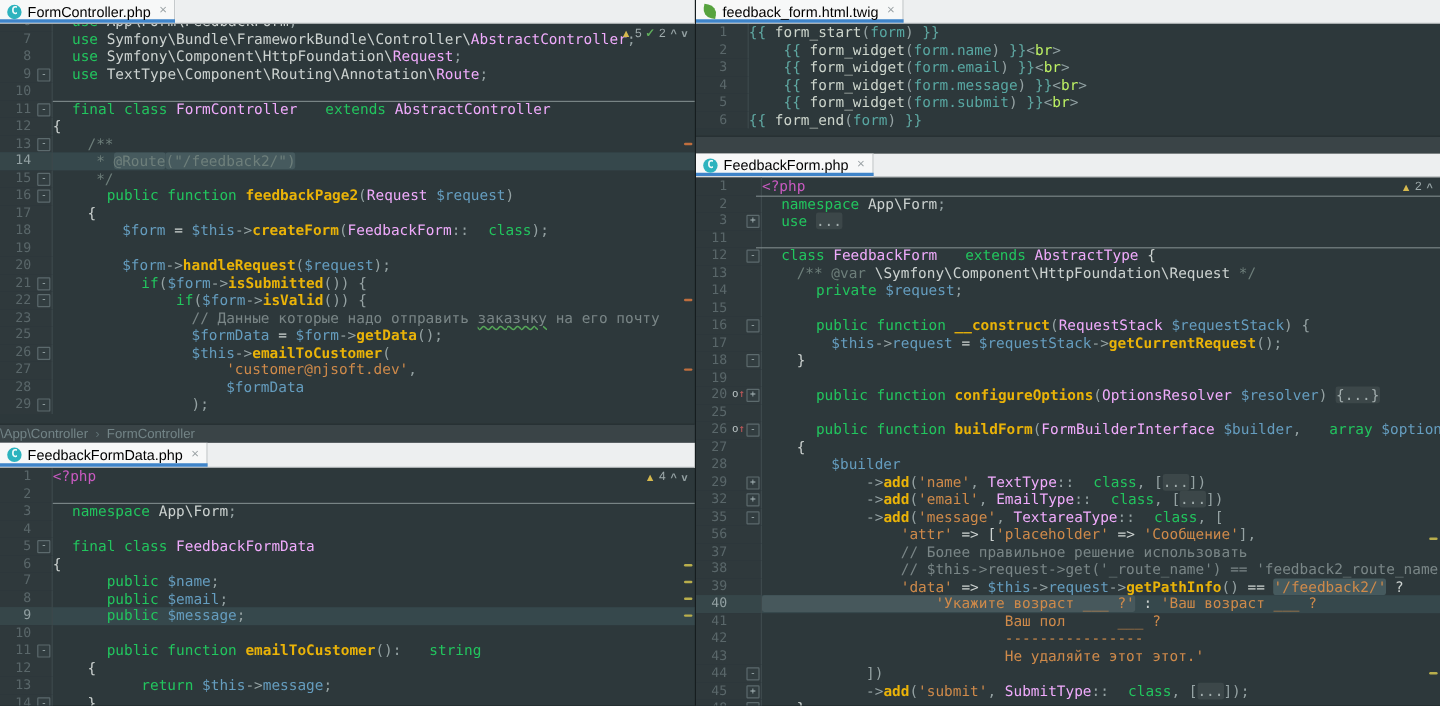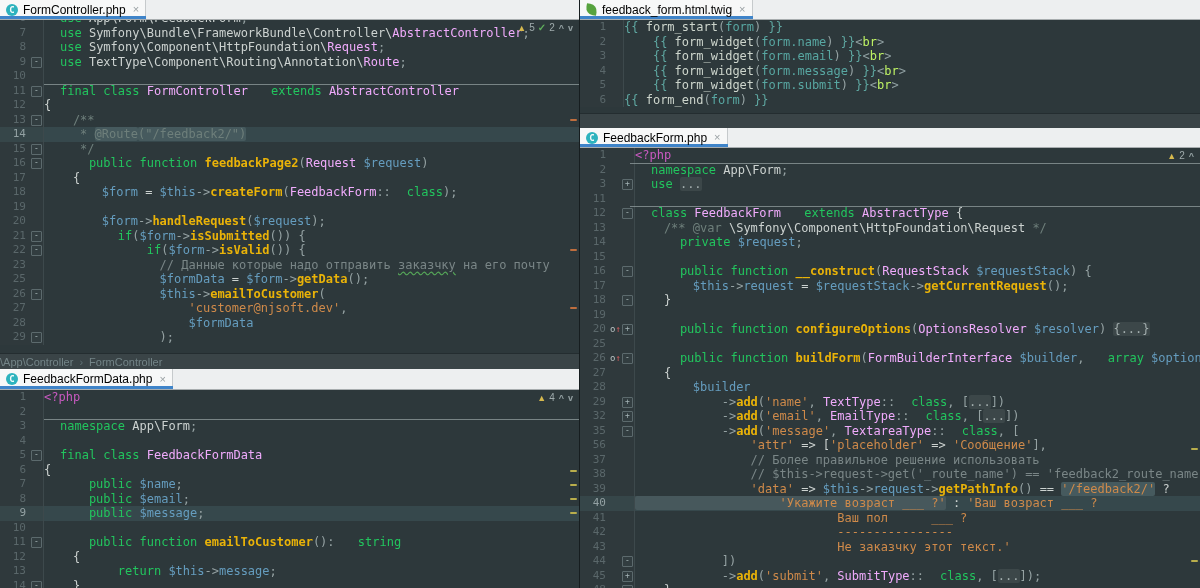--- a/index.html
+++ b/index.html
@@ -226,21 +226,21 @@
             <div class="row"><span class="gut"><span class="num">29</span><span class="ic"></span><span class="fmslot"><span class="fm">+</span></span></span><span class="code"><span class="tk-pc">            -&gt;</span><span class="tk-mth">add</span><span class="tk-pc">(</span><span class="tk-str">'name'</span><span class="tk-pc">, </span><span class="tk-cls">TextType</span><span class="tk-pc">::</span><span class="tk-kw">class</span><span class="tk-pc">, [</span><span class="tk-fold">...</span><span class="tk-pc">])</span></span></div>
             <div class="row"><span class="gut"><span class="num">32</span><span class="ic"></span><span class="fmslot"><span class="fm">+</span></span></span><span class="code"><span class="tk-pc">            -&gt;</span><span class="tk-mth">add</span><span class="tk-pc">(</span><span class="tk-str">'email'</span><span class="tk-pc">, </span><span class="tk-cls">EmailType</span><span class="tk-pc">::</span><span class="tk-kw">class</span><span class="tk-pc">, [</span><span class="tk-fold">...</span><span class="tk-pc">])</span></span></div>
             <div class="row"><span class="gut"><span class="num">35</span><span class="ic"></span><span class="fmslot"><span class="fm">-</span></span></span><span class="code"><span class="tk-pc">            -&gt;</span><span class="tk-mth">add</span><span class="tk-pc">(</span><span class="tk-str">'message'</span><span class="tk-pc">, </span><span class="tk-cls">TextareaType</span><span class="tk-pc">::</span><span class="tk-kw">class</span><span class="tk-pc">, [</span></span></div>
             <div class="row"><span class="gut"><span class="num">56</span><span class="ic"></span><span class="fmslot"></span></span><span class="code"><span class="tk-str">                'attr'</span><span class="tk-pln"> =&gt; [</span><span class="tk-str">'placeholder'</span><span class="tk-pln"> =&gt; </span><span class="tk-str">'Сообщение'</span><span class="tk-pc">],</span></span></div>
             <div class="row"><span class="gut"><span class="num">37</span><span class="ic"></span><span class="fmslot"></span></span><span class="code"><span class="tk-cmt">                // Более правильное решение использовать</span></span></div>
             <div class="row"><span class="gut"><span class="num">38</span><span class="ic"></span><span class="fmslot"></span></span><span class="code"><span class="tk-cmt">                // $this-&gt;request-&gt;get('_route_name') == 'feedback2_route_name'</span></span></div>
             <div class="row"><span class="gut"><span class="num">39</span><span class="ic"></span><span class="fmslot"></span></span><span class="code"><span class="tk-str">                'data'</span><span class="tk-pln"> =&gt; </span><span class="tk-var">$this</span><span class="tk-pc">-&gt;</span><span class="tk-var u">request</span><span class="tk-pc">-&gt;</span><span class="tk-mth">getPathInfo</span><span class="tk-pc">() </span><span class="tk-pln">== </span><span class="tk-str hl">'/feedback2/'</span><span class="tk-pln"> ?</span></span></div>
             <div class="row band"><span class="gut"><span class="num">40</span><span class="ic"></span><span class="fmslot"></span></span><span class="code"><span class="tk-str sel">                    'Укажите возраст ___ ?'</span><span class="tk-pln"> : </span><span class="tk-str">'Ваш возраст ___ ?</span></span></div>
             <div class="row"><span class="gut"><span class="num">41</span><span class="ic"></span><span class="fmslot"></span></span><span class="code"><span class="tk-str">                            Ваш пол      ___ ?</span></span></div>
             <div class="row"><span class="gut"><span class="num">42</span><span class="ic"></span><span class="fmslot"></span></span><span class="code"><span class="tk-str">                            ----------------</span></span></div>
-            <div class="row"><span class="gut"><span class="num">43</span><span class="ic"></span><span class="fmslot"></span></span><span class="code"><span class="tk-str">                            Не заказчку этот текст.'</span></span></div>
+            <div class="row"><span class="gut"><span class="num">43</span><span class="ic"></span><span class="fmslot"></span></span><span class="code"><span class="tk-str">                            Не удаляйте этот этот.'</span></span></div>
             <div class="row"><span class="gut"><span class="num">44</span><span class="ic"></span><span class="fmslot"><span class="fm">-</span></span></span><span class="code"><span class="tk-pc">            ])</span></span></div>
             <div class="row"><span class="gut"><span class="num">45</span><span class="ic"></span><span class="fmslot"><span class="fm">+</span></span></span><span class="code"><span class="tk-pc">            -&gt;</span><span class="tk-mth">add</span><span class="tk-pc">(</span><span class="tk-str">'submit'</span><span class="tk-pc">, </span><span class="tk-cls">SubmitType</span><span class="tk-pc">::</span><span class="tk-kw">class</span><span class="tk-pc">, [</span><span class="tk-fold">...</span><span class="tk-pc">]);</span></span></div>
             <div class="row"><span class="gut"><span class="num">48</span><span class="ic"></span><span class="fmslot"><span class="fm">-</span></span></span><span class="code"><span class="tk-pln">    }</span></span></div>
           </div>
         <div class="iwidget">
           <span class="w-warn">▲</span>
             <span class="w-count">2</span>
           <span class="w-nav">^</span>
         </div>
       <div class="stripe" style="top: 300px; background: rgb(185, 174, 76);"></div>

